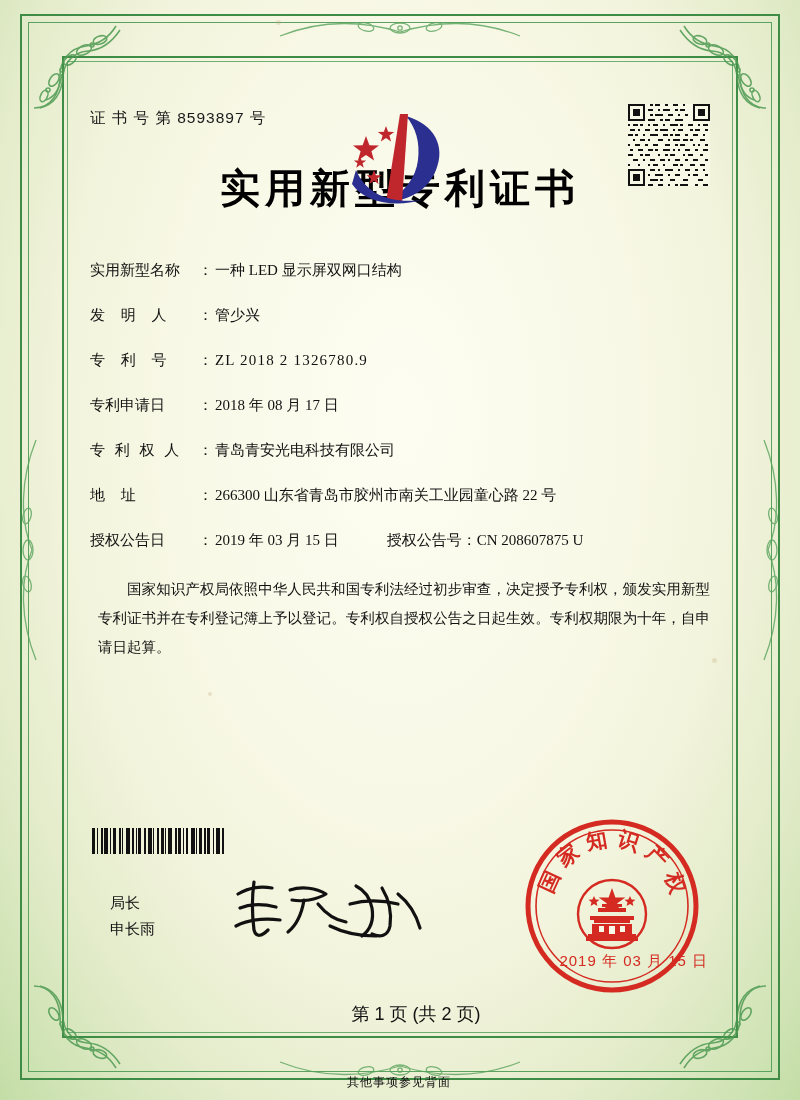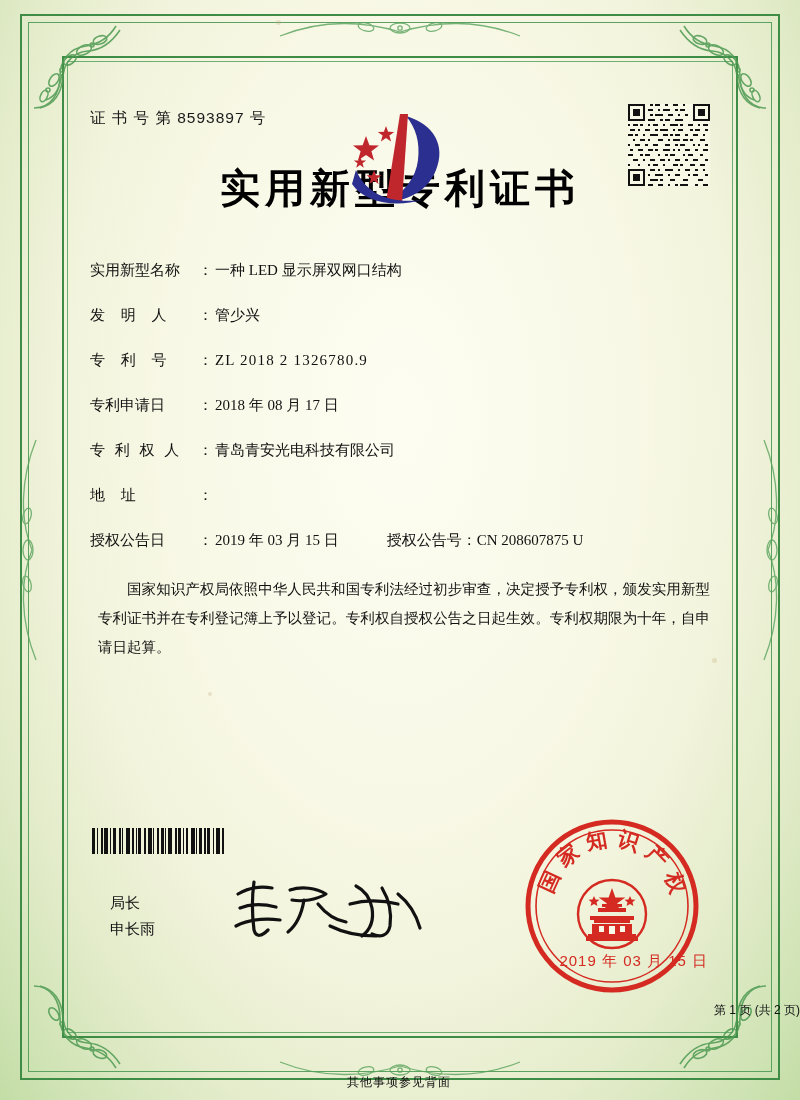--- a/index.html
+++ b/index.html
@@ -199,22 +199,22 @@
     color: #d42a21;
     font-size: 15px;
     letter-spacing: 1px;
     font-family: "Liberation Sans", sans-serif;
   }
 
   .page-no {
     position: absolute;
     left: 0; right: 0;
     top: 1002px;
-    text-align: right;
-    font-size: 12px;
+    text-align: center;
+    font-size: 18px;
     color: #111;
     font-family: "Liberation Sans", sans-serif;
     padding-left: 32px;
   }
   .footnote {
     position: absolute;
     left: 0; right: 2px;
     top: 1050px;
     text-align: center;
     font-size: 12px;
@@ -539,20 +539,21 @@
 
       <div class="field-row">
         <span class="f-label sp3">专 利 权 人</span>
         <span class="f-colon">：</span>
         <span class="f-value">青岛青安光电科技有限公司</span>
       </div>
 
       <div class="field-row">
         <span class="f-label sp6">地 址</span>
         <span class="f-colon">：</span>
+        <span class="f-value">266300 山东省青岛市胶州市南关工业园童心路 22 号</span>
       </div>
 
       <div class="field-row">
         <span class="f-label">授权公告日</span>
         <span class="f-colon">：</span>
         <span>2019 年 03 月 15 日</span>
         <span class="sub-label">授权公告号</span>
         <span>：</span>
         <span>CN 208607875 U</span>
       </div>

